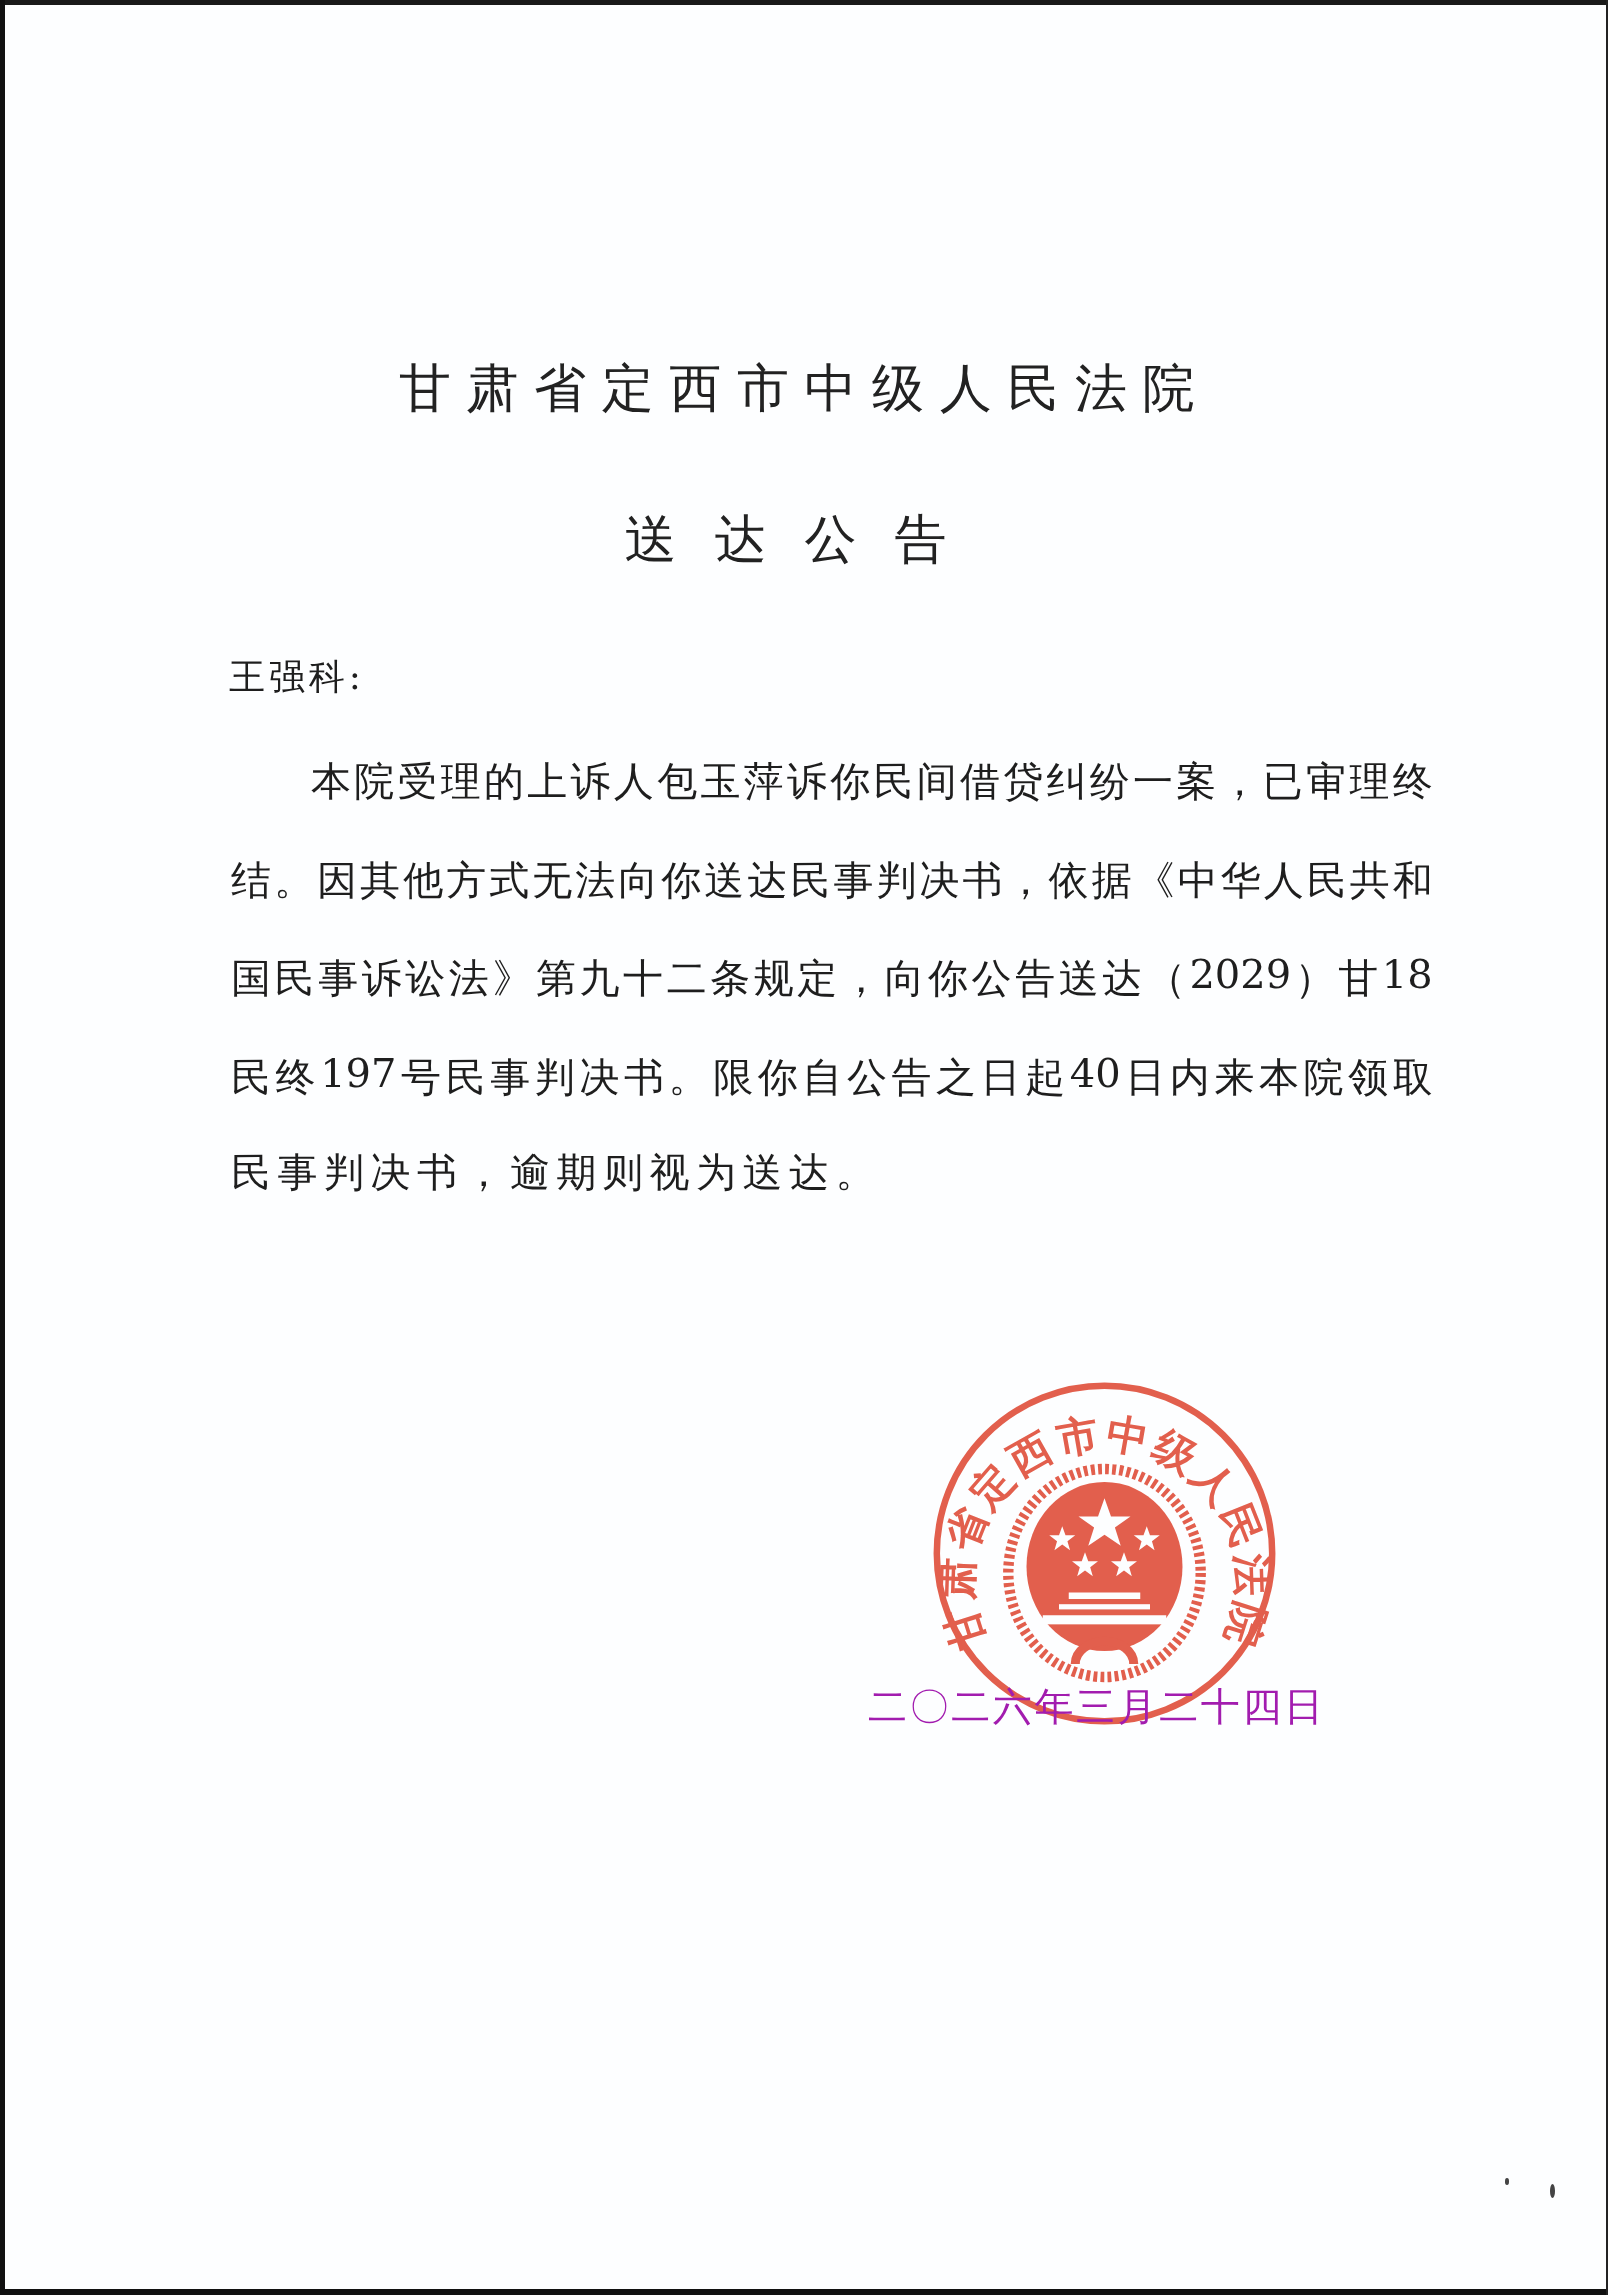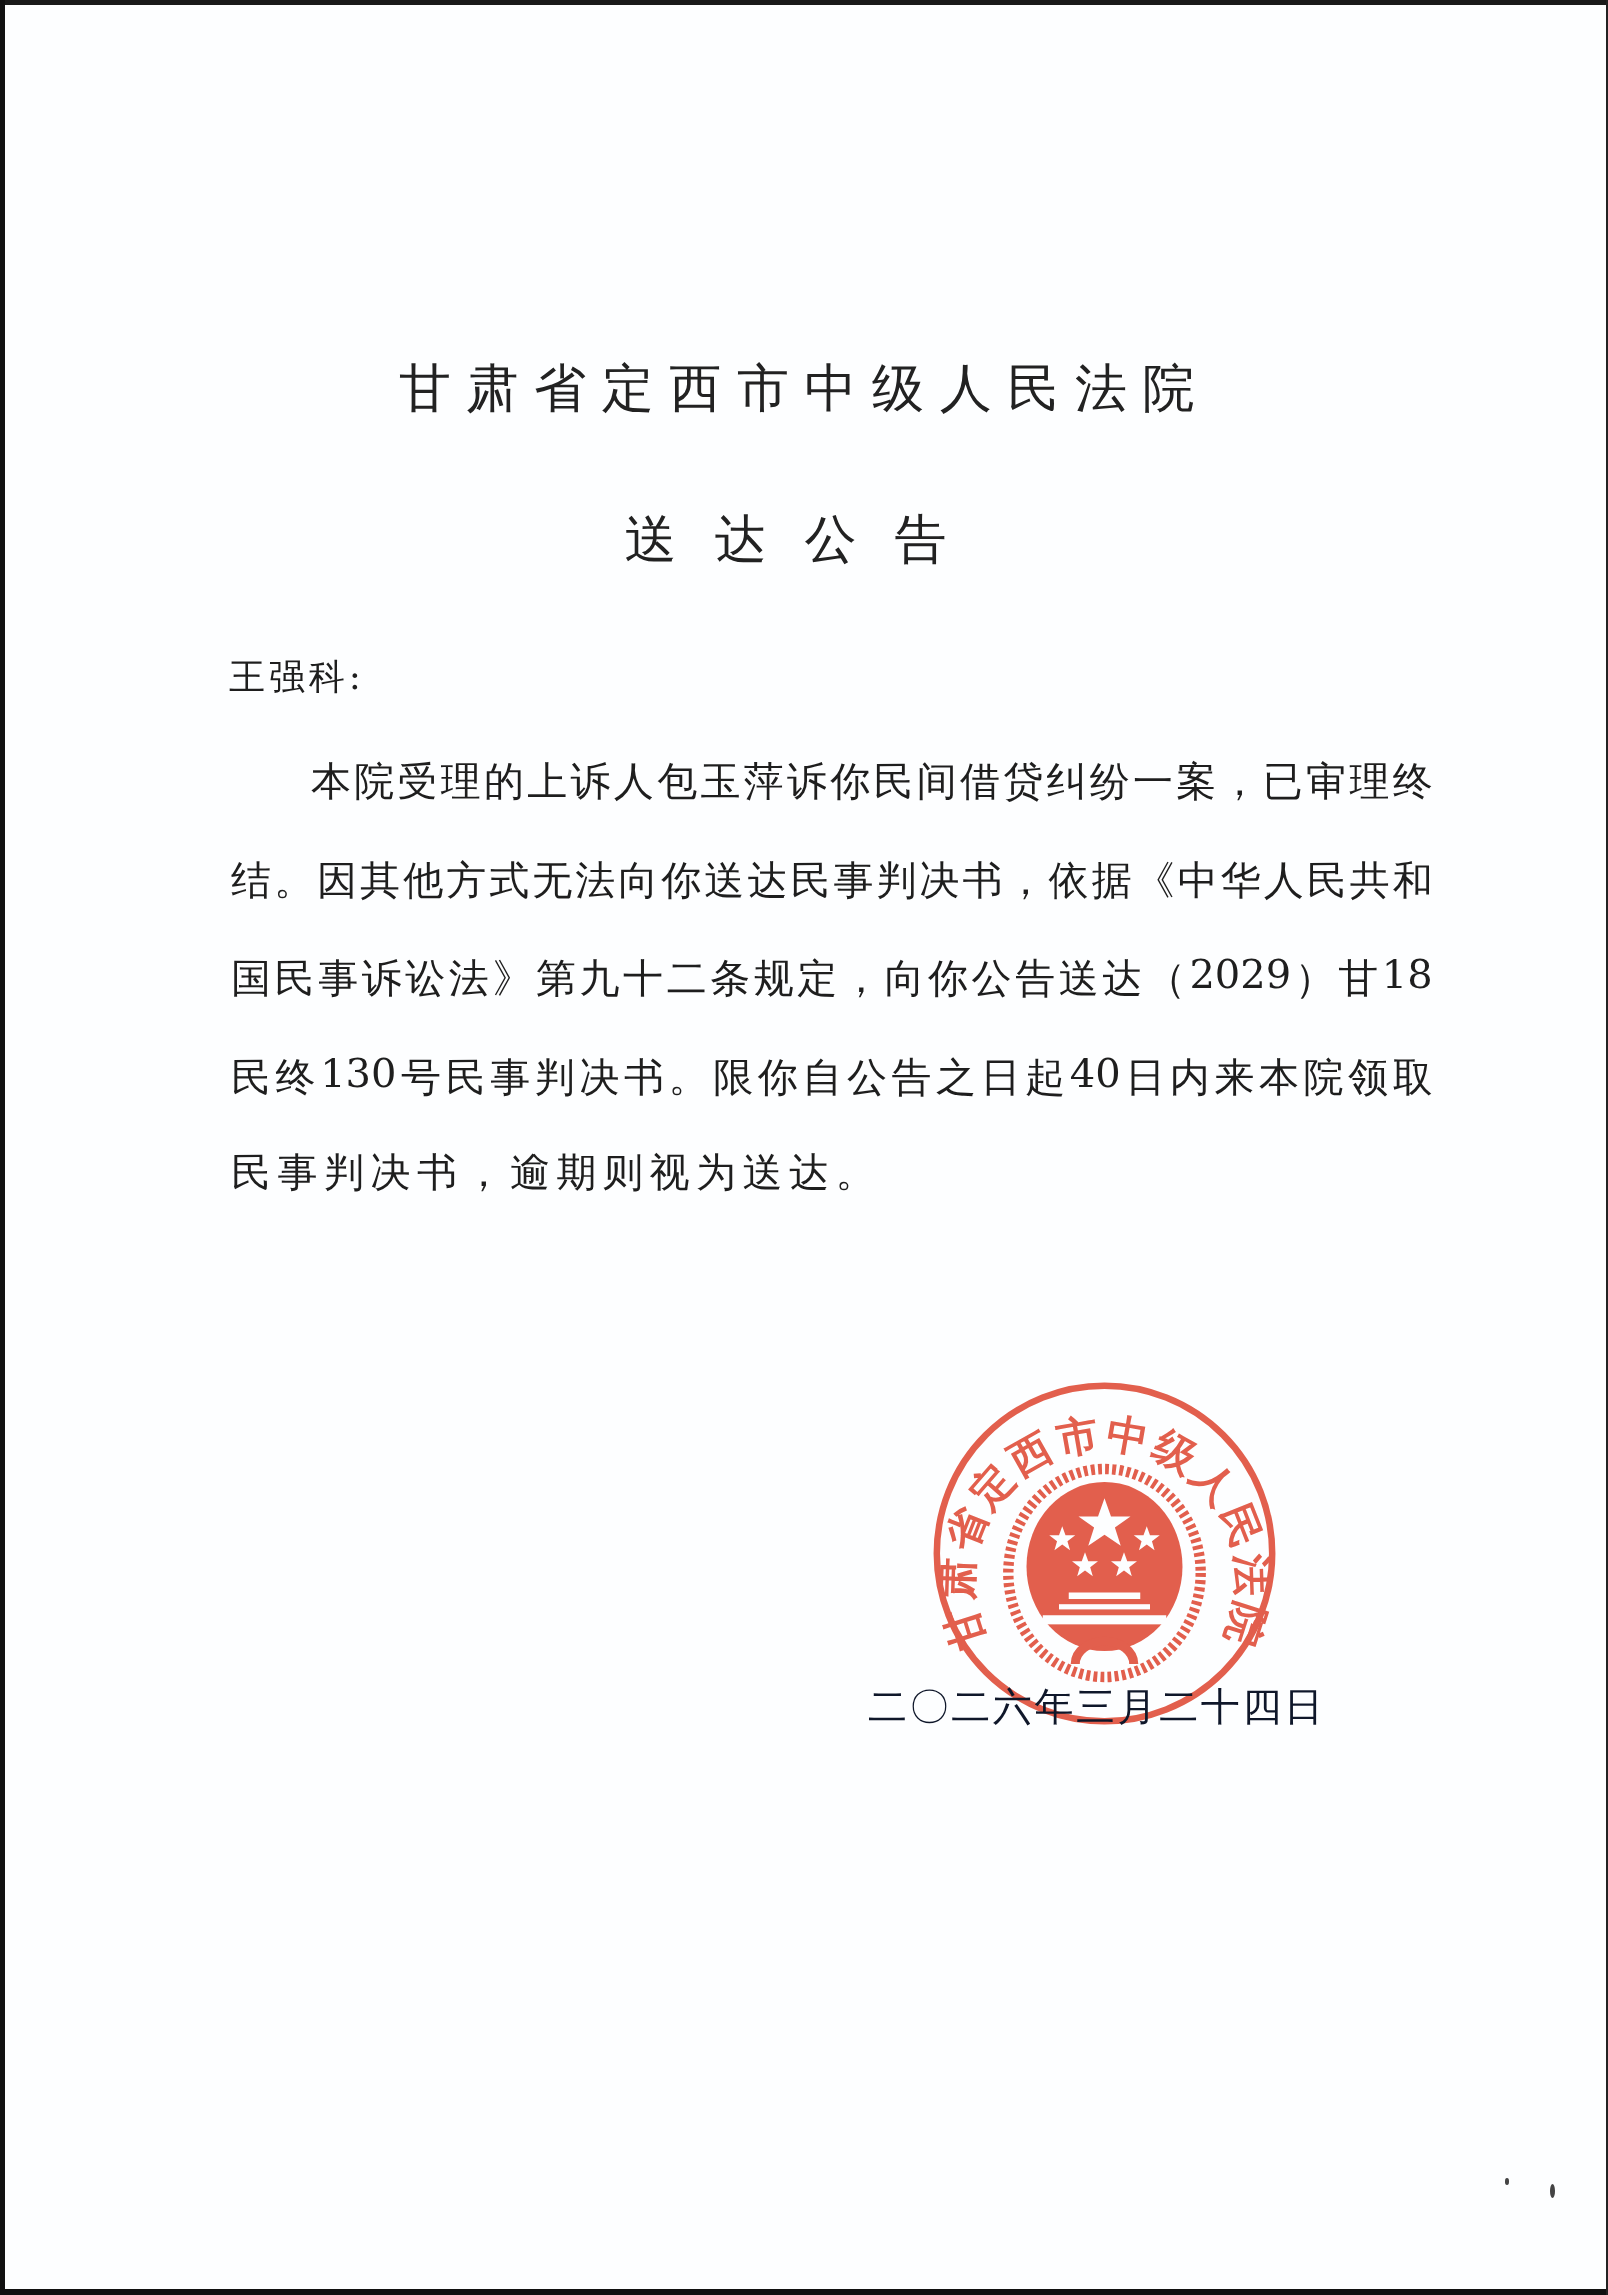--- a/index.html
+++ b/index.html
@@ -26,21 +26,21 @@
   .body-line {
     position:absolute; left:231px; width:1202px; font-size:40px;
     display:flex; justify-content:space-between; white-space:nowrap;
   }
   .body-line span.ch { display:inline-block; }
   .body-line.indent { left:311px; width:1122px; }
   .line-plain { position:absolute; left:231px; font-size:40px; letter-spacing:6.5px; white-space:nowrap; }
 
   .date {
     position:absolute; left:868px; top:1680px; font-size:39px; letter-spacing:2.6px;
-    z-index:3; color:#0f172a;
+    z-index:3; color:#a21caf;
   }
 
   .seal { position:absolute; left:929px; top:1378px; width:351px; height:351px; z-index:2; opacity:0.92; }
 
   .speck { position:absolute; background:#444; border-radius:50%; }
 </style>
 </head>
 <body>
 
 <div class="scan-border-top"></div>
@@ -136,21 +136,21 @@
       <span class="ch">达</span>
       <span class="ch">（</span>
       <span class="ch">2029</span>
       <span class="ch">）</span>
       <span class="ch">甘</span>
       <span class="ch">18</span>
     </div>
   <div class="body-line" style="top:1050px;">
       <span class="ch">民</span>
       <span class="ch">终</span>
-      <span class="ch">130</span>
+      <span class="ch">197</span>
       <span class="ch">号</span>
       <span class="ch">民</span>
       <span class="ch">事</span>
       <span class="ch">判</span>
       <span class="ch">决</span>
       <span class="ch">书</span>
       <span class="ch">。</span>
       <span class="ch">限</span>
       <span class="ch">你</span>
       <span class="ch">自</span>

